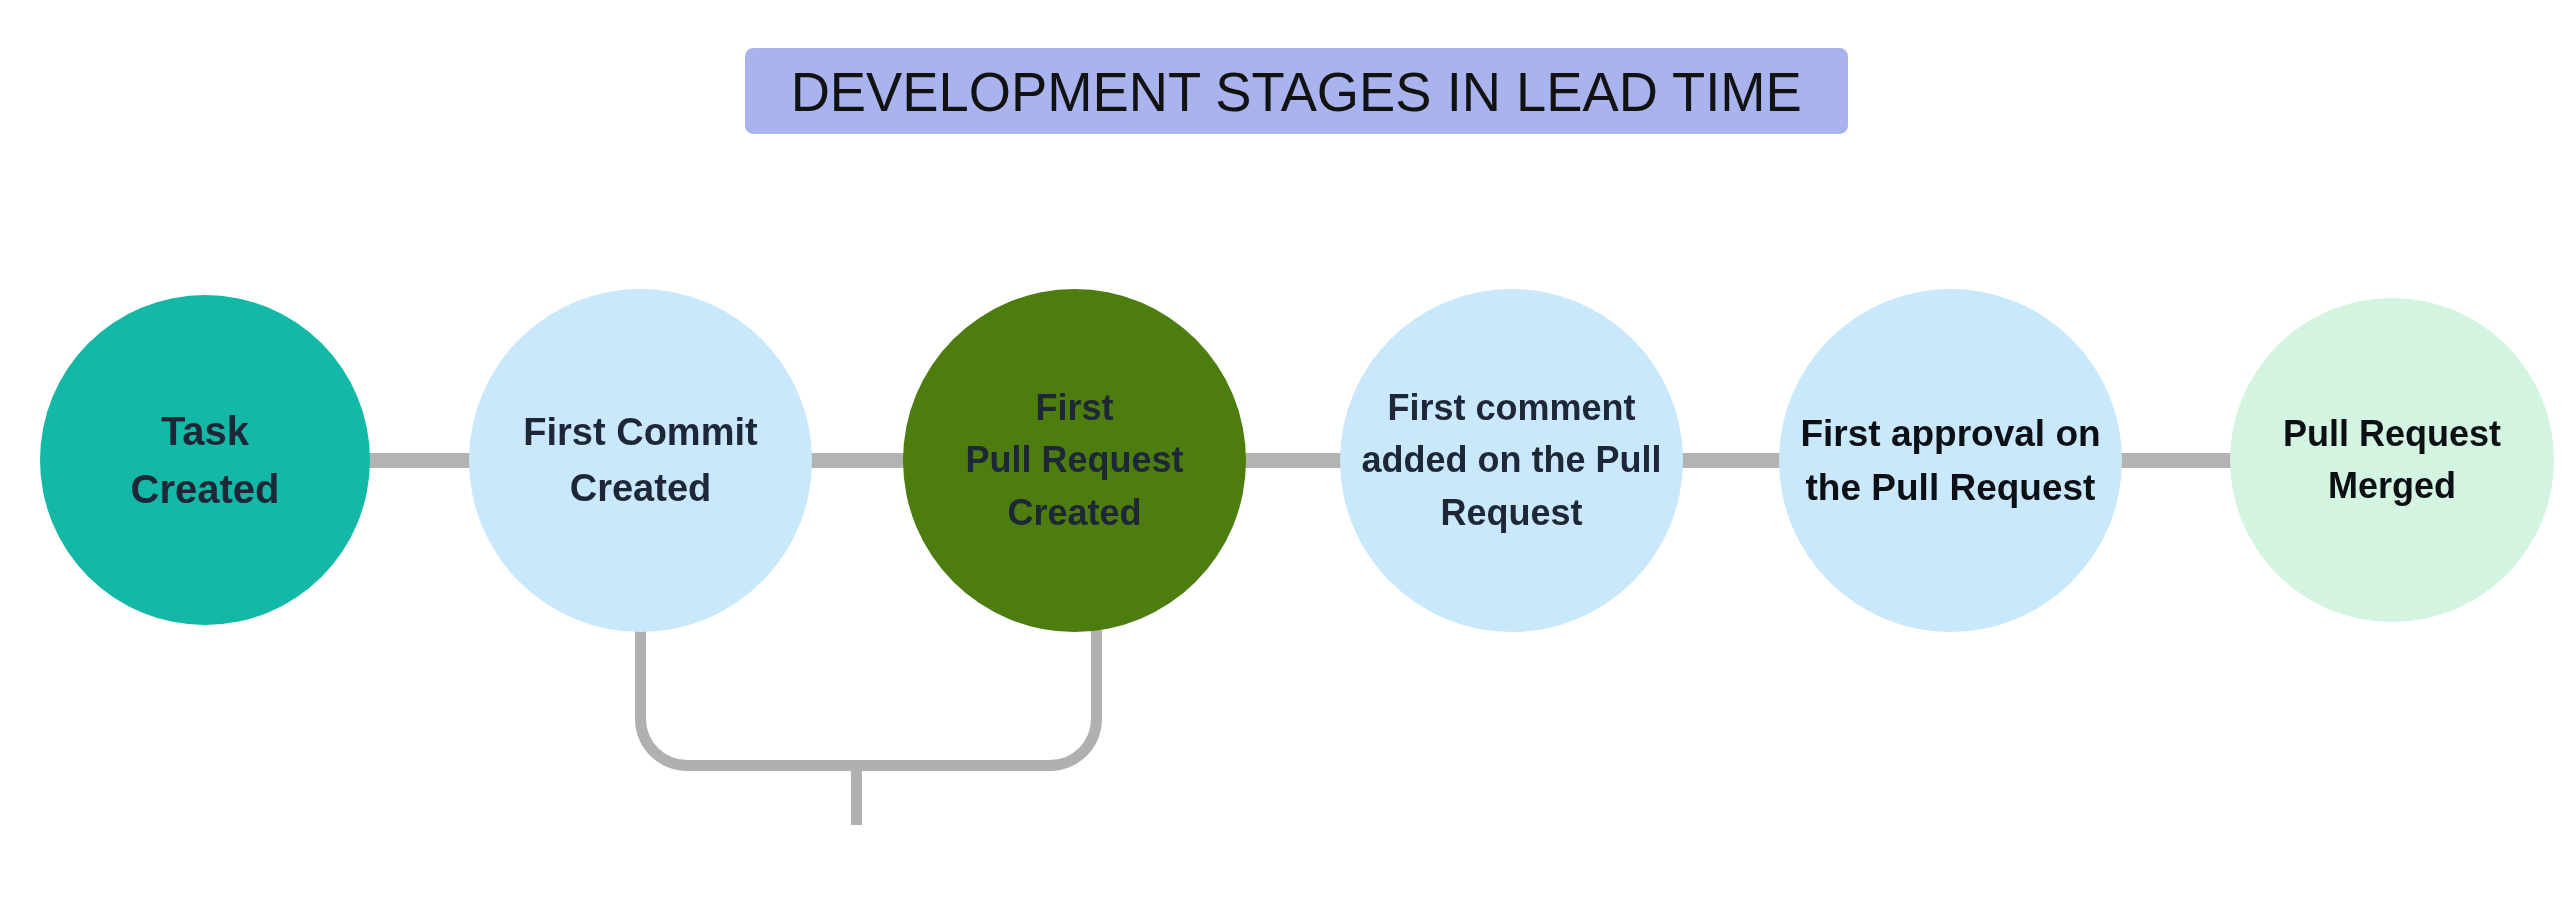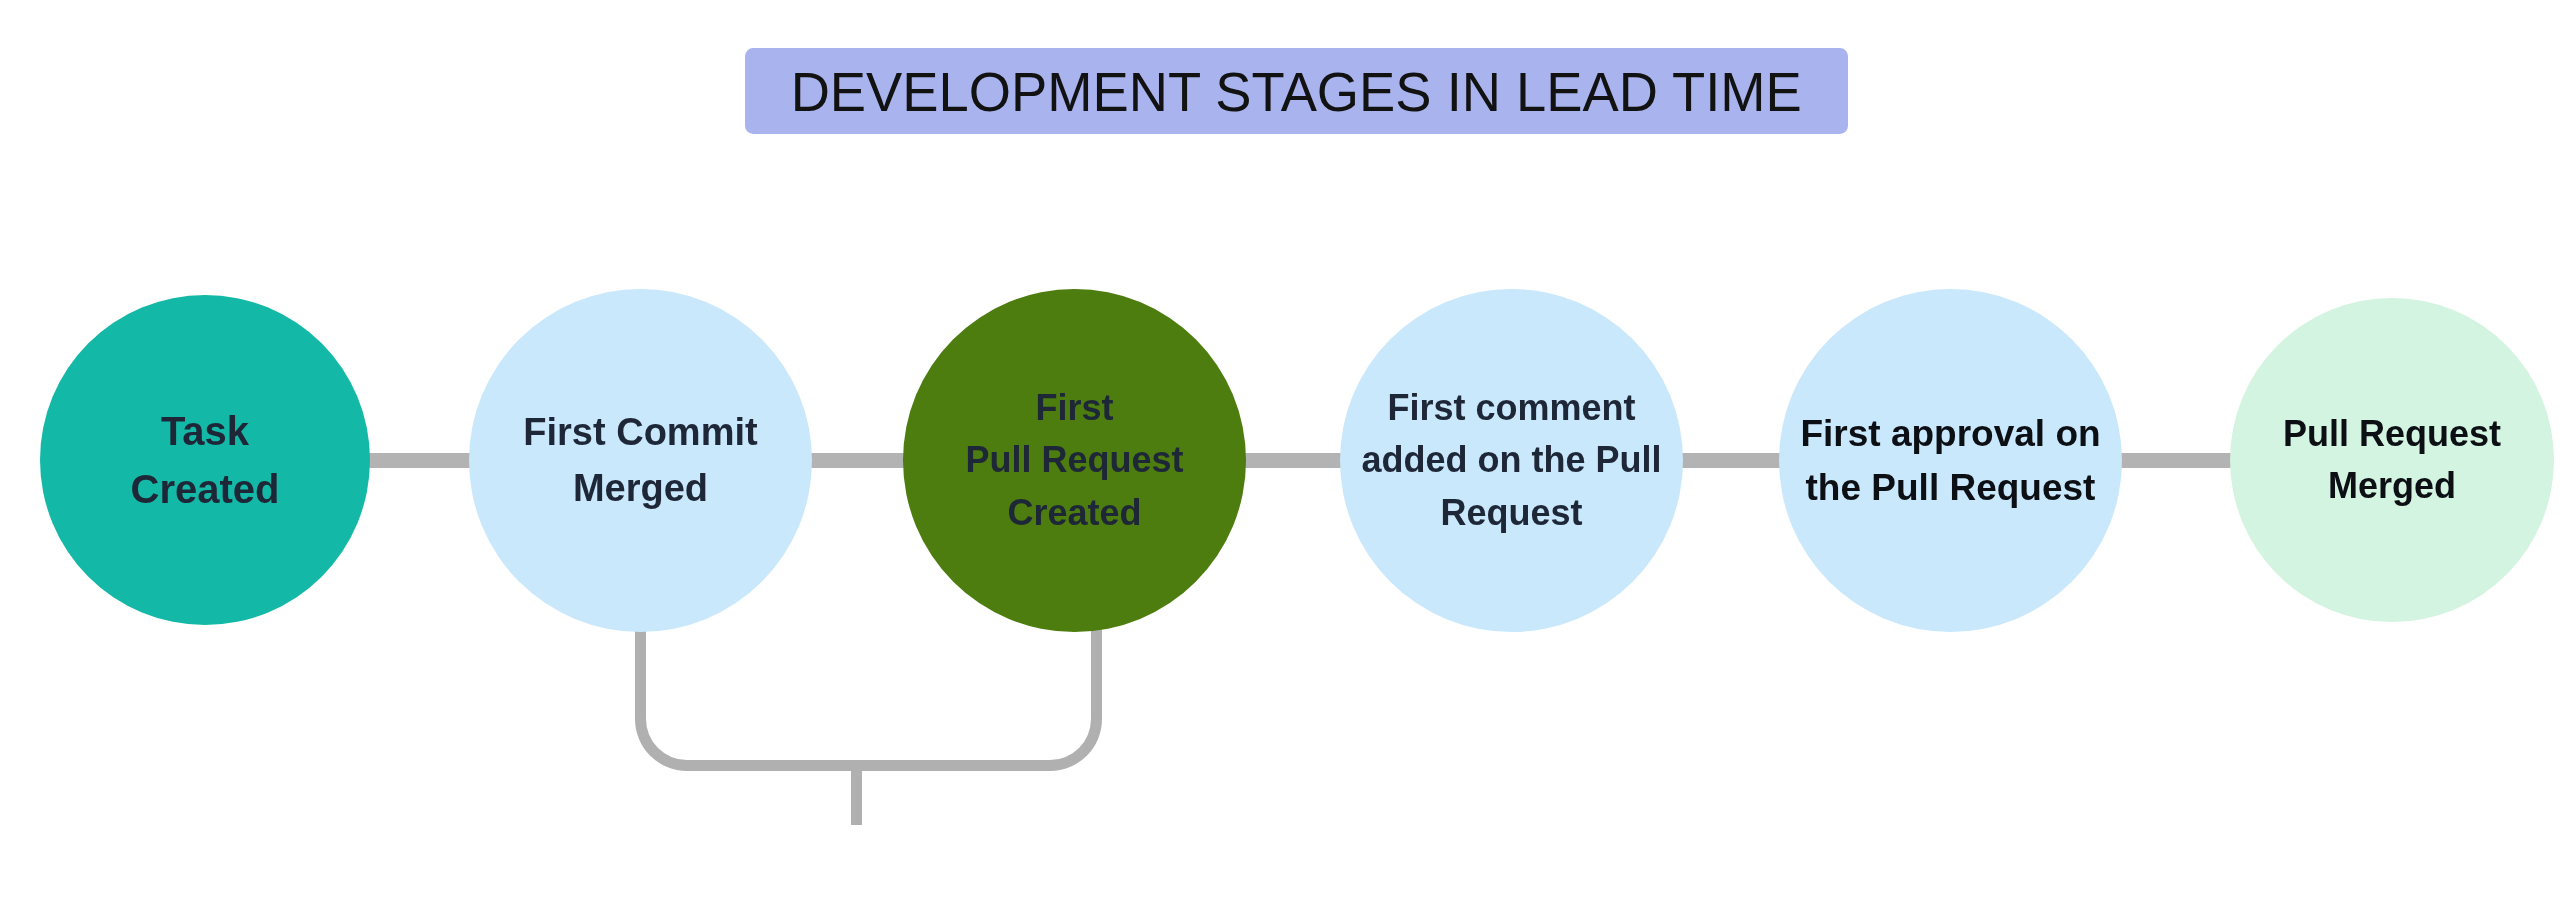--- a/index.html
+++ b/index.html
@@ -121,21 +121,21 @@
 
   <div class="connector" style="background: rgb(179, 179, 179);"></div>
 
   <div class="stage" style="left: 40px; top: 295px; width: 330px; height: 330px; background: #14b8a6; color: rgb(30, 39, 55);">
     <span class="stage-label" style="font-size:40px;">Task
 Created</span>
   </div>
 
   <div class="stage" style="left: 469px; top: 289px; width: 343px; height: 343px; background: rgb(201, 232, 251); color: rgb(30, 39, 55);">
     <span class="stage-label" style="font-size:38px;">First Commit
-Merged</span>
+Created</span>
   </div>
 
   <div class="stage" style="left: 903px; top: 289px; width: 343px; height: 343px; background: #4d7c0f; color: rgb(30, 39, 55);">
     <span class="stage-label" style="font-size:36px;">First
 Pull Request
 Created</span>
   </div>
 
   <div class="stage" style="left: 1779px; top: 289px; width: 343px; height: 343px; background: rgb(201, 232, 251); color: rgb(12, 15, 19);">
     <span class="stage-label" style="font-size:37px;">First approval on

